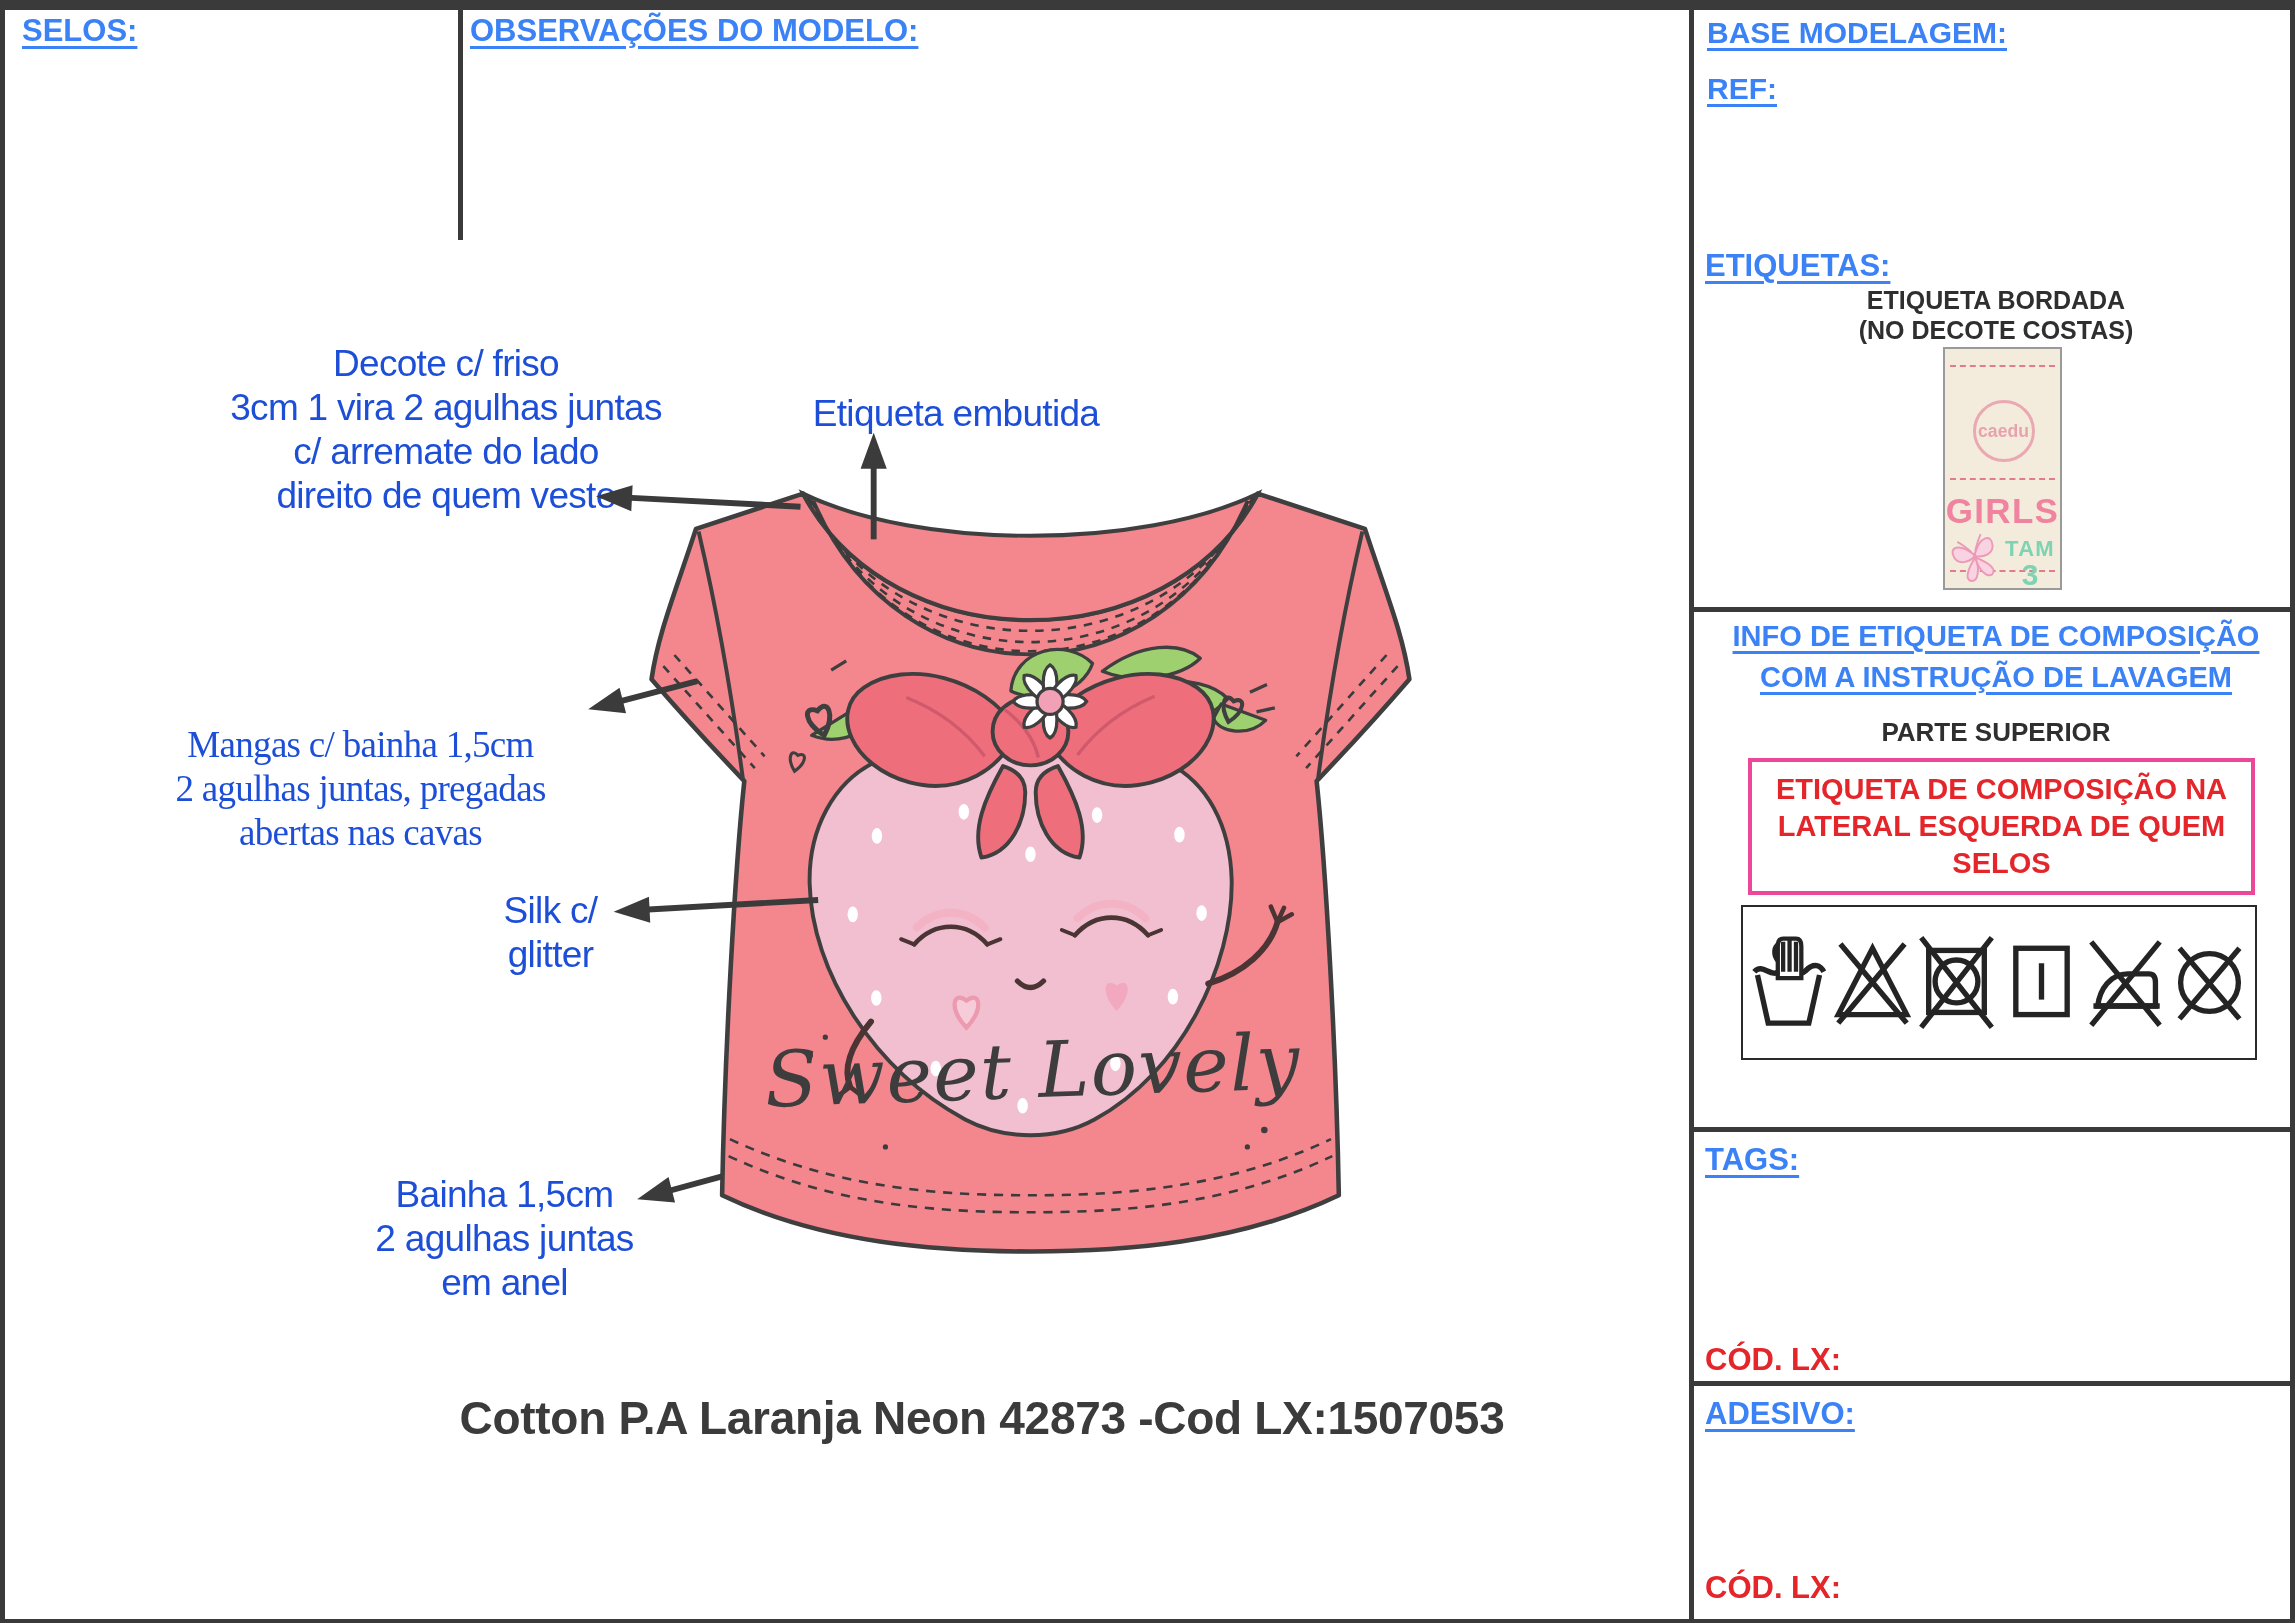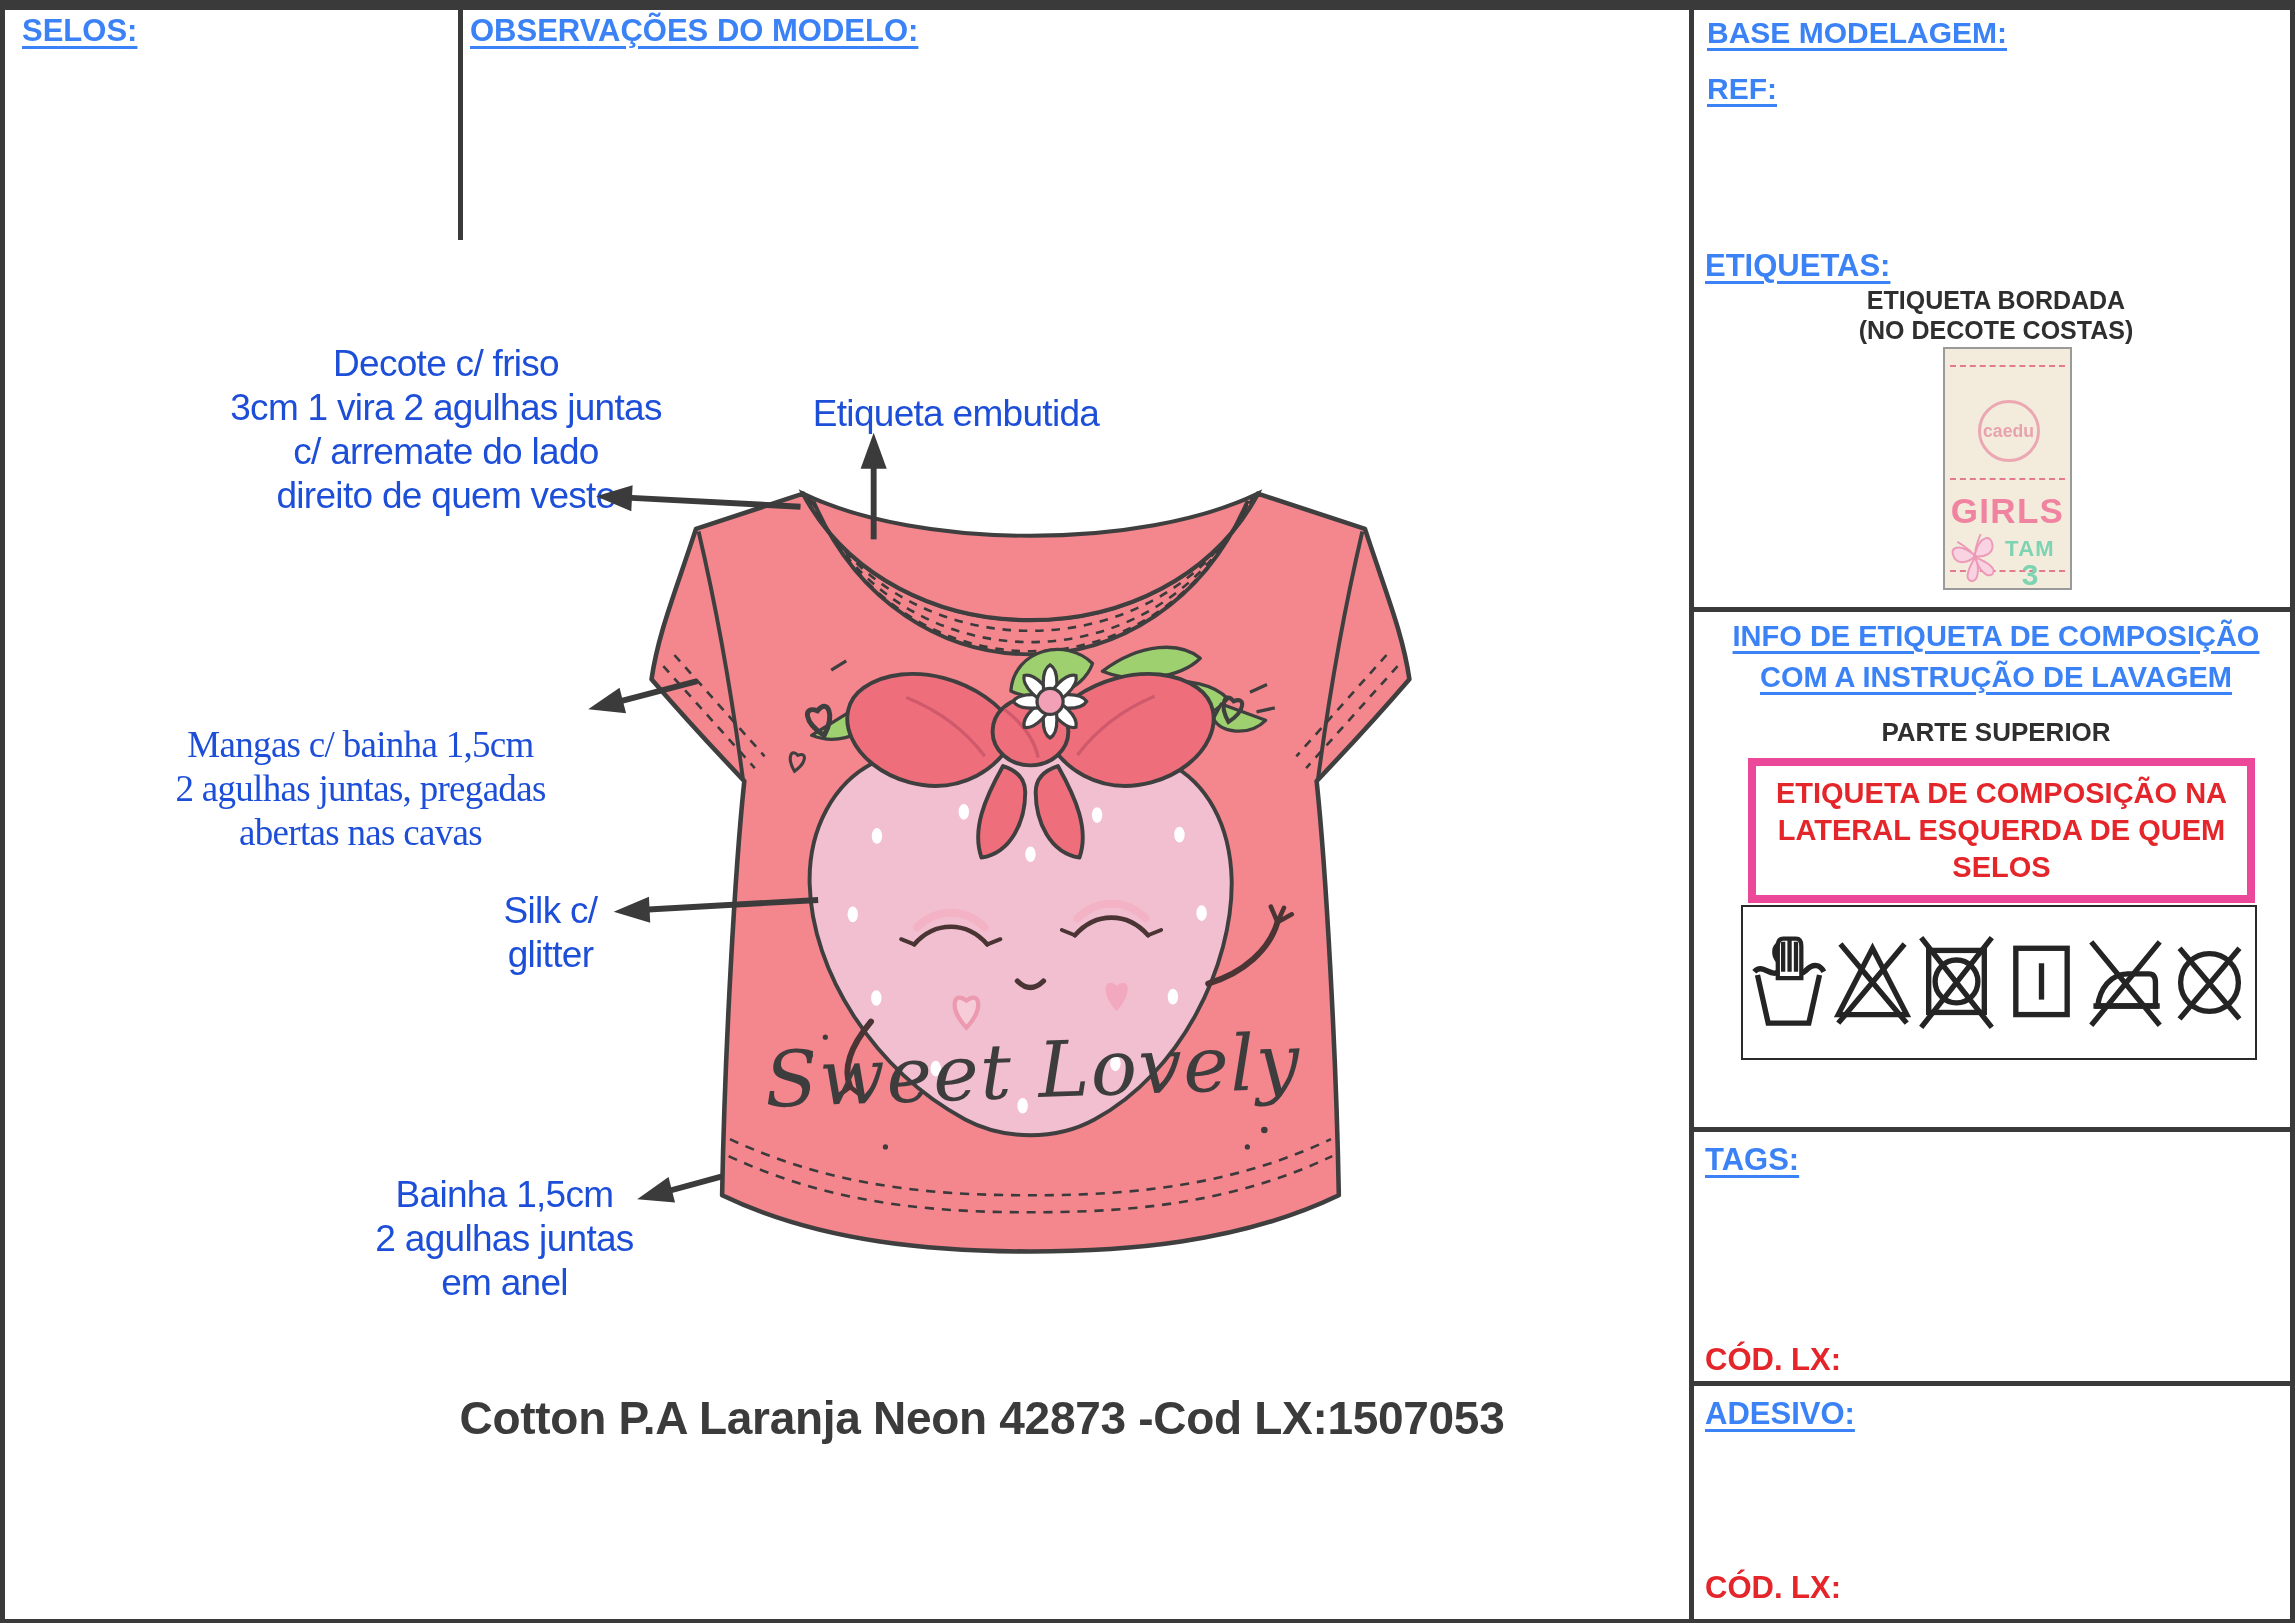--- a/index.html
+++ b/index.html
@@ -27,21 +27,21 @@
     letter-spacing:-0.7px;text-align:center;
   }
   .blackhead{color:#2f2f2f;font-weight:bold;text-align:center;}
   .center{text-align:center;}
   #care-box{
     box-sizing:border-box;border:2.6px solid #2a2a2a;
     display:flex;align-items:center;justify-content:space-evenly;
     background:#fff;
   }
   #note-box{
-    box-sizing:border-box;border:8px solid #ec4899;
+    box-sizing:border-box;border:4px solid #ec4899;
     padding:9.1px 3.9px;
   }
   #note-box div{color:#e4262b;font-weight:bold;font-size:29px;line-height:37px;text-align:center;}
   #woven-tag{
     box-sizing:border-box;background:#f3ecdc;border:2px solid #9a9a9a;
   }
   .tag-stitch{position:absolute;left:5.2px;right:5.2px;border-top:2px dashed #e27b90;}
   #tag-brand-circle{
     position:absolute;top:51px;left:50%;margin-left:-30px;
     width:56px;height:56px;border:3.3px solid #eba8b2;border-radius:50%;
@@ -69,21 +69,21 @@
   <div class="abs red-label" style="left:465px;top:7.8px;font-size:31px;">OBSERVAÇÕES DO MODELO:</div>
   <div class="abs red-label" style="left:1702px;top:10.5px;font-size:30px;">BASE MODELAGEM:</div>
   <div class="abs red-label" style="left:1702px;top:67px;font-size:30px;">REF:</div>
 
   <div class="abs red-label" style="left:1700px;top:243px;font-size:31px;">ETIQUETAS:</div>
   <div class="abs blackhead" style="left:1689px;top:280px;width:604px;font-size:25px;line-height:30px;">
     <div>ETIQUETA BORDADA</div>
     <div>(NO DECOTE COSTAS)</div>
   </div>
 
-  <div id="woven-tag" class="abs" style="left:1938px;top:342px;width:129px;height:243px;padding-left:8px;">
+  <div id="woven-tag" class="abs" style="left:1938px;top:342px;width:119px;height:243px;padding-left:8px;">
     <div class="tag-stitch" style="top:15.7px;"></div>
     <div class="tag-stitch" style="top:129px;"></div>
     <div class="tag-stitch" style="top:221px;"></div>
     <div id="tag-brand-circle">caedu</div>
     <div id="tag-girls">GIRLS</div>
     <svg style="position:absolute;left:2.6px;top:175px;" width="52" height="63" viewBox="0 0 80 96">
       <g transform="rotate(-18 40 48)" stroke="#ec9ab8" stroke-width="3" fill="#f9d3e2">
         <path d="M40 46 C 24 22, 6 24, 10 42 C 13 54, 28 56, 40 50 Z"></path>
         <path d="M40 52 C 26 64, 14 78, 24 84 C 34 88, 42 70, 41 54 Z"></path>
         <path d="M42 46 C 58 22, 76 24, 72 42 C 69 54, 54 56, 42 50 Z"></path>

